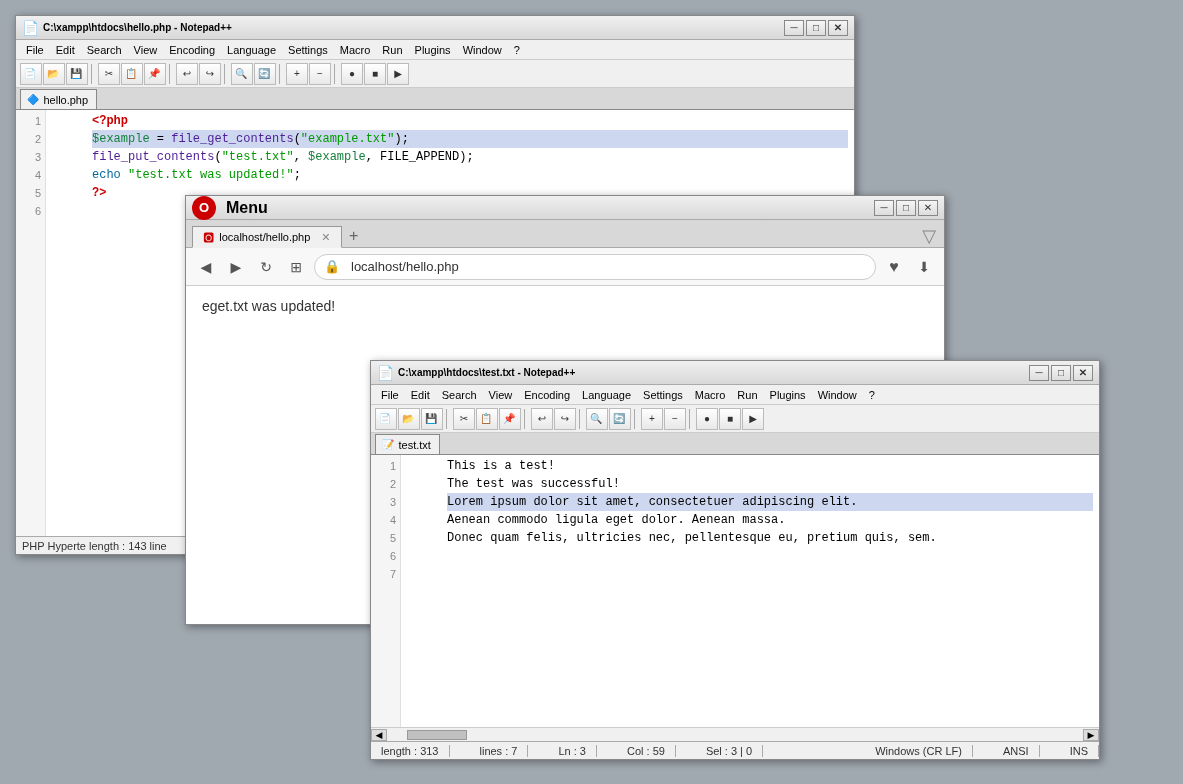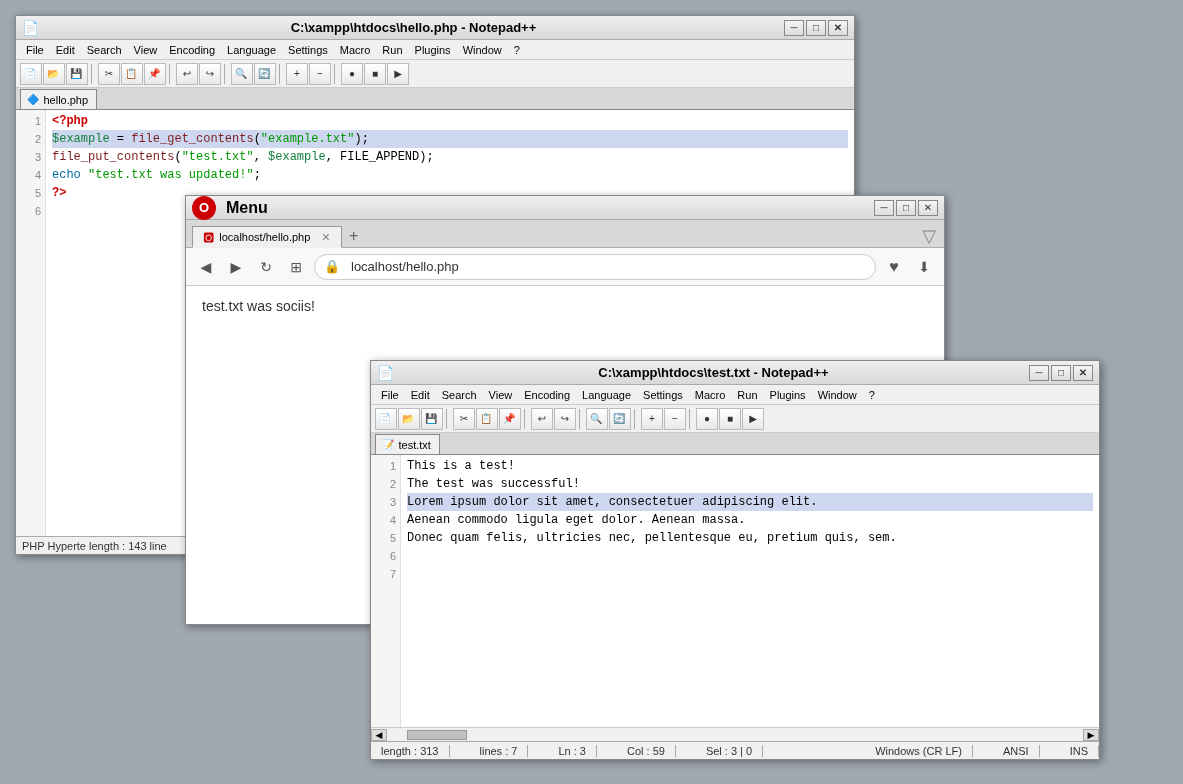--- a/index.html
+++ b/index.html
@@ -34,24 +34,23 @@
 
     .title-bar .title-icon {
       width: 16px;
       height: 16px;
       margin-right: 5px;
       font-size: 14px;
     }
 
     .title-bar .title-text {
       flex: 1;
-      font-size: 13px;
+      font-size: 10px;
       font-weight: bold;
       color: #000;
-      text-align: center;
     }
 
     .title-bar-controls {
       display: flex;
       gap: 2px;
     }
 
     .title-btn {
       width: 20px;
       height: 16px;
@@ -138,26 +137,27 @@
     }
 
     .tab .tab-icon {
       font-size: 10px;
       color: #4a7abf;
     }
 
     .code-line {
       white-space: pre;
       line-height: 18px;
+      margin-left: 40px;
     }
 
     
     .php-tag { color: #cc0000; font-weight: bold; }
     .php-var { color: #15803d; }
-    .php-func { color: #7f1d1d; }
+    .php-func { color: #4c1d95; }
     .php-string { color: #009900; }
     .php-keyword { color: #0369a1; }
     .php-normal { color: #000; }
 
     
     .status-bar {
       background: #f0f0f0;
       border-top: 1px solid #aaa;
       height: 18px;
       display: flex;
@@ -488,21 +488,21 @@
     <button class="nav-btn">⊞</button>
     <div class="address-bar-wrap">
       <span class="address-security-icon">🔒</span>
       <input class="address-bar" type="text" value="localhost/hello.php" style="">
     </div>
     <button class="nav-btn" style="font-size:16px;">♥</button>
     <button class="nav-btn" style="font-size:14px;">⬇</button>
   </div>
 
   <div class="opera-content">
-    <p>test.txt was sociis!</p>
+    <p>eget.txt was updated!</p>
   </div>
 </div>
 
 <div class="window npp2">
 
   <div class="title-bar">
     <span class="title-icon">📄</span>
     <span class="title-text">C:\xampp\htdocs\test.txt - Notepad++</span>
     <div class="title-bar-controls">
       <div class="title-btn">─</div>

